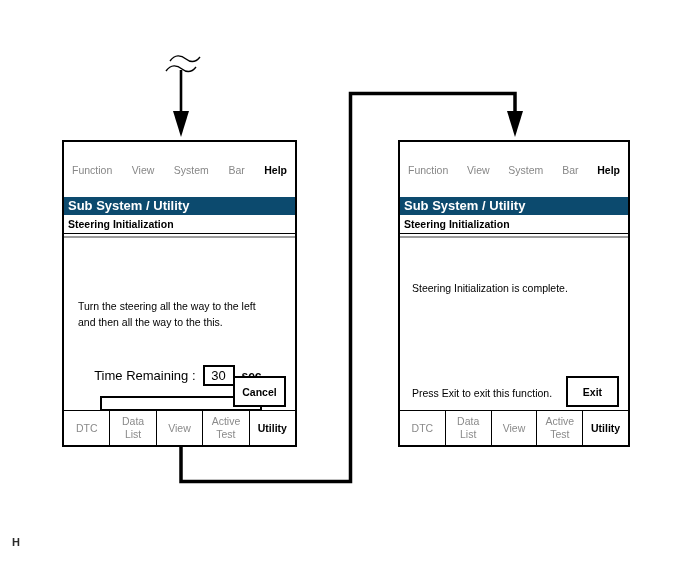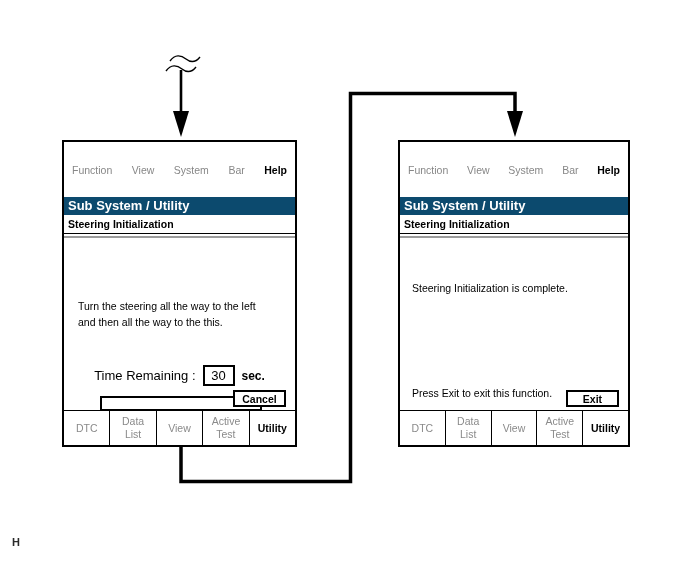--- a/index.html
+++ b/index.html
@@ -72,21 +72,21 @@
 
   .progress-bar {
     position: absolute; left: 36px; top: 158px;
     width: 162px; height: 15px;
     border: 2px solid #000; box-sizing: border-box;
     background: #fff;
   }
 
   .push-button {
     position: absolute; right: 9px; bottom: 3px;
-    width: 53px; height: 17px;
+    width: 53px; height: 31px;
     border: 2px solid #000; box-sizing: border-box;
     background: #fff;
     display: flex; align-items: center; justify-content: center;
     font-size: 10.5px; font-weight: 600;
     padding: 0; font-family: inherit; cursor: pointer;
   }
 
   .tabbar {
     flex: 0 0 34px; height: 34px;
     border-top: 1px solid #000;

